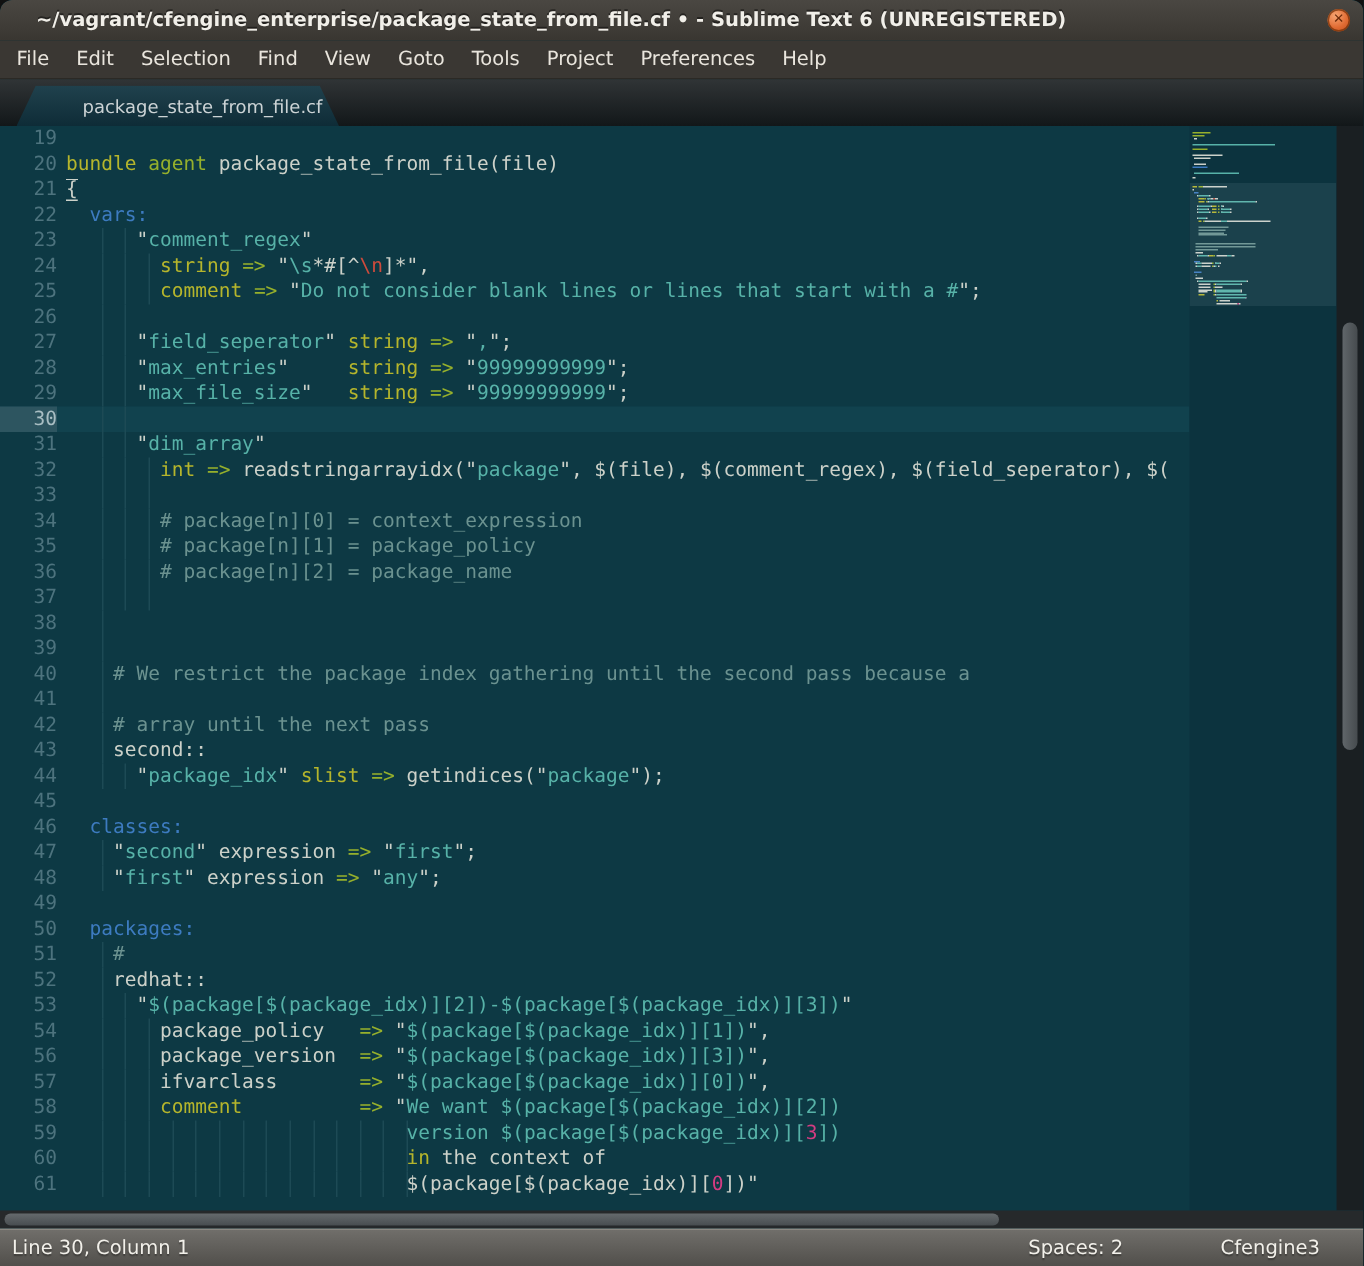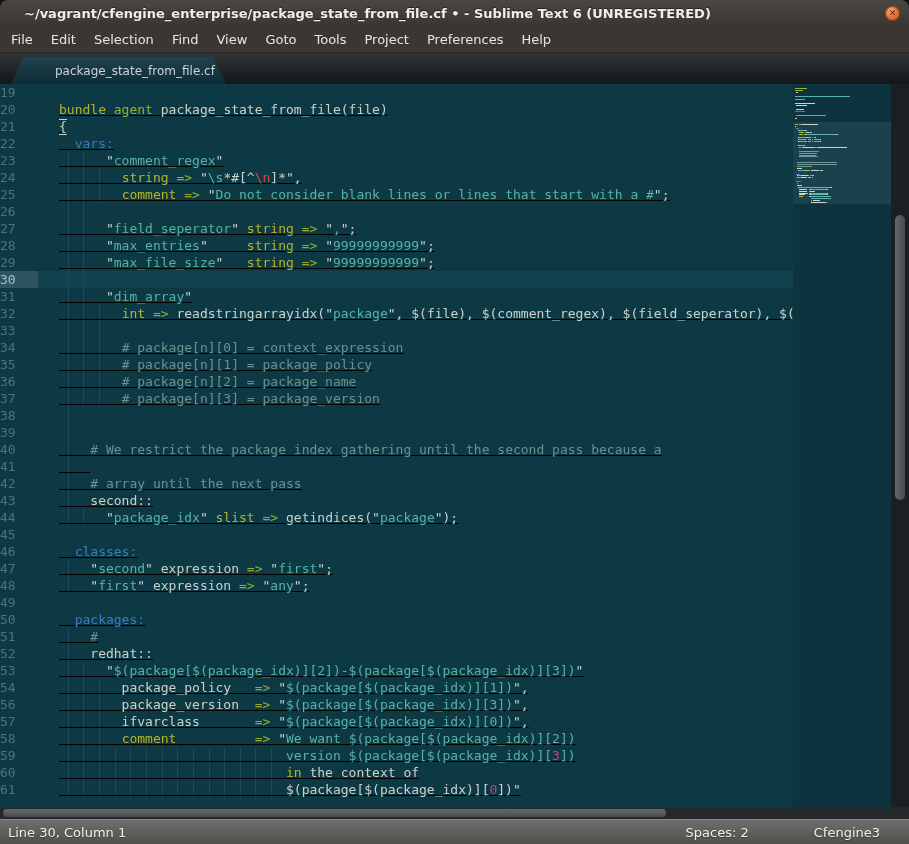--- a/index.html
+++ b/index.html
@@ -31,24 +31,24 @@
   .tab-inner{position:absolute;inset:0;display:flex;align-items:center;justify-content:center;gap:8px;}
   .tab-label{font-size:12px;color:#ccd3d5;margin-left:44px;}
   .dirty-dot{width:7px;height:7px;border-radius:50%;background:#7d98a2;}
 
   
   .editor{position:absolute;top:84px;left:0;width:909px;height:723px;background:var(--bg);}
   #code-lines{position:absolute;top:0;left:0;width:793px;height:723px;overflow:hidden;
     font-family:"DejaVu Sans Mono",monospace;font-size:13px;line-height:17px;}
   .code-line{position:relative;height:17px;white-space:pre;}
   .code-line.current{background:var(--curline);}
-  .gutter{position:absolute;left:0;top:0;width:38px;height:17px;text-align:left;color:var(--gut);}
+  .gutter{position:absolute;left:0;top:0;width:38px;height:17px;text-align:right;color:var(--gut);}
   .code-line.current .gutter{background:var(--gutblock);color:var(--gutact);width:38px;padding-left:8px;left:-8px;
     box-sizing:content-box;}
-  .content{position:absolute;left:59px;top:0;text-decoration:underline;}
+  .content{position:absolute;left:44px;top:0;}
   .guide{position:absolute;top:0;width:1px;height:17px;background:var(--guide);}
   .tok-w{color:var(--w);} .tok-y{color:var(--y);} .tok-g{color:var(--g);}
   .tok-b{color:var(--b);} .tok-s{color:var(--s);} .tok-c{color:var(--c);}
   .tok-p{color:var(--p);} .tok-r{color:var(--r);}
   .tok-u{color:var(--w);box-shadow:0 2px 0 -1px var(--w) inset;text-decoration:underline;text-underline-offset:3px;}
 
   
   .minimap{position:absolute;left:793px;top:0;width:98px;height:723px;background:#0c333e;overflow:hidden;}
   .mm-bar{position:absolute;height:1px;}
   .mm-viewport{position:absolute;left:0;width:98px;background:rgba(205,228,238,.08);}
@@ -118,21 +118,21 @@
         <div class="code-line"><span class="gutter">27</span><span class="guide" style="left: 67.6532px;"></span><span class="guide" style="left: 83.3064px;"></span><span class="content"><span class="tok-w">      "</span><span class="tok-s">field_seperator</span><span class="tok-w">" </span><span class="tok-y">string</span><span class="tok-w"> </span><span class="tok-g">=&gt;</span><span class="tok-w"> "</span><span class="tok-s">,</span><span class="tok-w">";</span></span></div>
         <div class="code-line"><span class="gutter">28</span><span class="guide" style="left: 67.6532px;"></span><span class="guide" style="left: 83.3064px;"></span><span class="content"><span class="tok-w">      "</span><span class="tok-s">max_entries</span><span class="tok-w">"     </span><span class="tok-y">string</span><span class="tok-w"> </span><span class="tok-g">=&gt;</span><span class="tok-w"> "</span><span class="tok-s">99999999999</span><span class="tok-w">";</span></span></div>
         <div class="code-line"><span class="gutter">29</span><span class="guide" style="left: 67.6532px;"></span><span class="guide" style="left: 83.3064px;"></span><span class="content"><span class="tok-w">      "</span><span class="tok-s">max_file_size</span><span class="tok-w">"   </span><span class="tok-y">string</span><span class="tok-w"> </span><span class="tok-g">=&gt;</span><span class="tok-w"> "</span><span class="tok-s">99999999999</span><span class="tok-w">";</span></span></div>
         <div class="code-line current"><span class="gutter">30</span><span class="guide" style="left: 67.6532px;"></span><span class="guide" style="left: 83.3064px;"></span><span class="content"></span></div>
         <div class="code-line"><span class="gutter">31</span><span class="guide" style="left: 67.6532px;"></span><span class="guide" style="left: 83.3064px;"></span><span class="content"><span class="tok-w">      "</span><span class="tok-s">dim_array</span><span class="tok-w">"</span></span></div>
         <div class="code-line"><span class="gutter">32</span><span class="guide" style="left: 67.6532px;"></span><span class="guide" style="left: 83.3064px;"></span><span class="guide" style="left: 98.9596px;"></span><span class="content"><span class="tok-w">        </span><span class="tok-y">int</span><span class="tok-w"> </span><span class="tok-g">=&gt;</span><span class="tok-w"> readstringarrayidx("</span><span class="tok-s">package</span><span class="tok-w">", $(file), $(comment_regex), $(field_seperator), $(</span></span></div>
         <div class="code-line"><span class="gutter">33</span><span class="guide" style="left: 67.6532px;"></span><span class="guide" style="left: 83.3064px;"></span><span class="guide" style="left: 98.9596px;"></span><span class="content"></span></div>
         <div class="code-line"><span class="gutter">34</span><span class="guide" style="left: 67.6532px;"></span><span class="guide" style="left: 83.3064px;"></span><span class="guide" style="left: 98.9596px;"></span><span class="content"><span class="tok-w">        </span><span class="tok-c"># package[n][0] = context_expression</span></span></div>
         <div class="code-line"><span class="gutter">35</span><span class="guide" style="left: 67.6532px;"></span><span class="guide" style="left: 83.3064px;"></span><span class="guide" style="left: 98.9596px;"></span><span class="content"><span class="tok-w">        </span><span class="tok-c"># package[n][1] = package_policy</span></span></div>
         <div class="code-line"><span class="gutter">36</span><span class="guide" style="left: 67.6532px;"></span><span class="guide" style="left: 83.3064px;"></span><span class="guide" style="left: 98.9596px;"></span><span class="content"><span class="tok-w">        </span><span class="tok-c"># package[n][2] = package_name</span></span></div>
-        <div class="code-line"><span class="gutter">37</span><span class="guide" style="left: 67.6532px;"></span><span class="guide" style="left: 83.3064px;"></span><span class="guide" style="left: 98.9596px;"></span><span class="content"><span class="tok-w">        </span><span class="tok-c"># package[n][3] = package_version</span></span></div>
+        <div class="code-line"><span class="gutter">37</span><span class="guide" style="left: 67.6532px;"></span><span class="guide" style="left: 83.3064px;"></span><span class="guide" style="left: 98.9596px;"></span></div>
         <div class="code-line"><span class="gutter">38</span><span class="guide" style="left: 67.6532px;"></span><span class="content"></span></div>
         <div class="code-line"><span class="gutter">39</span><span class="guide" style="left: 67.6532px;"></span><span class="content"></span></div>
         <div class="code-line"><span class="gutter">40</span><span class="guide" style="left: 67.6532px;"></span><span class="content"><span class="tok-w">    </span><span class="tok-c"># We restrict the package index gathering until the second pass because a</span></span></div>
         <div class="code-line"><span class="gutter">41</span><span class="guide" style="left: 67.6532px;"></span><span class="content"><span class="tok-w">    </span></span></div>
         <div class="code-line"><span class="gutter">42</span><span class="guide" style="left: 67.6532px;"></span><span class="content"><span class="tok-w">    </span><span class="tok-c"># array until the next pass</span></span></div>
         <div class="code-line"><span class="gutter">43</span><span class="guide" style="left: 67.6532px;"></span><span class="content"><span class="tok-w">    second::</span></span></div>
         <div class="code-line"><span class="gutter">44</span><span class="guide" style="left: 67.6532px;"></span><span class="guide" style="left: 83.3064px;"></span><span class="content"><span class="tok-w">      "</span><span class="tok-s">package_idx</span><span class="tok-w">" </span><span class="tok-y">slist</span><span class="tok-w"> </span><span class="tok-g">=&gt;</span><span class="tok-w"> getindices("</span><span class="tok-s">package</span><span class="tok-w">");</span></span></div>
         <div class="code-line"><span class="gutter">45</span><span class="content"></span></div>
         <div class="code-line"><span class="gutter">46</span><span class="content"><span class="tok-w">  </span><span class="tok-b">classes:</span></span></div>
         <div class="code-line"><span class="gutter">47</span><span class="guide" style="left: 67.6532px;"></span><span class="content"><span class="tok-w">    "</span><span class="tok-s">second</span><span class="tok-w">" expression </span><span class="tok-g">=&gt;</span><span class="tok-w"> "</span><span class="tok-s">first</span><span class="tok-w">";</span></span></div>

